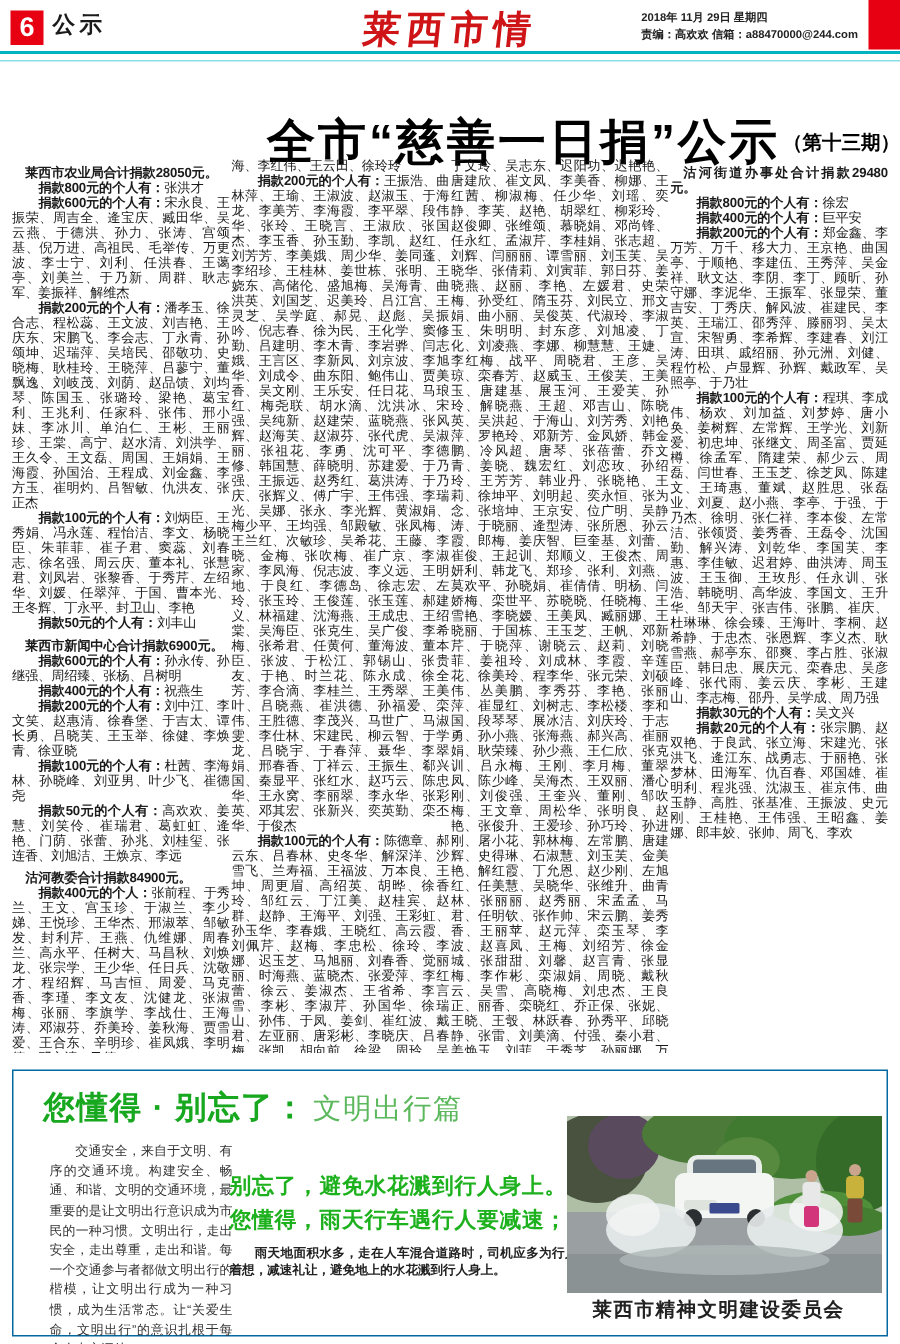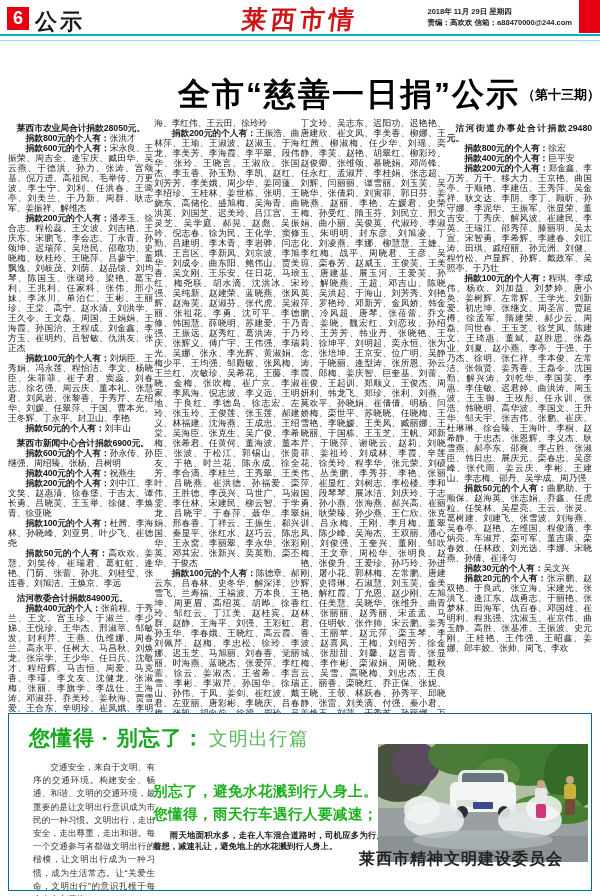--- a/index.html
+++ b/index.html
@@ -2,54 +2,54 @@
 <html><head>
 <meta charset="utf-8">
 <style>
   html,body{margin:0;padding:0;background:#e8e8e8;}
   .page{position:relative;width:600px;height:896px;background:#ffffff;margin:0 auto;
         font-family:"Liberation Sans",sans-serif;color:#1a1a1a;overflow:hidden;}
   
   .hdr{position:absolute;top:0;left:0;right:0;height:34px;}
   .pagenum-box{position:absolute;left:7px;top:7px;width:22px;height:23px;background:#e60012;
                color:#fff;font-weight:bold;font-size:18px;text-align:center;line-height:23px;}
-  .section-label{position:absolute;left:35px;top:7px;font-size:22px;font-weight:bold;letter-spacing:3px;text-align:right;}
+  .section-label{position:absolute;left:35px;top:7px;font-size:15px;font-weight:bold;letter-spacing:3px;text-align:right;}
   .masthead{position:absolute;left:0;right:0;top:3px;text-align:center;color:#cf1417;
             font-family:"DejaVu Serif",serif;font-weight:bold;font-size:25px;letter-spacing:4px;
             transform:skewX(-6deg);}
   .hdr-meta{position:absolute;right:28px;top:6px;text-align:left;font-size:7.5px;font-weight:bold;
             color:#222;line-height:11px;}
   .edge-mark{position:absolute;right:0;top:0;width:21px;height:33px;background:#e60012;}
   .teal-rule{position:absolute;top:34px;left:0;right:0;height:4px;
              border-top:2px solid #00b3c0;border-bottom:1px solid #8adfe6;}
   
   .title{position:absolute;top:52px;left:0;right:0;text-align:right;font-weight:bold;
          font-size:32px;letter-spacing:2px;color:#000;}
   .title .issue{font-size:13px;font-weight:bold;letter-spacing:0;vertical-align:6px;margin-left:2px;}
   
-  .columns{position:absolute;top:118px;left:8px;right:8px;height:597px;display:flex;gap:1px;overflow:hidden;}
+  .columns{position:absolute;top:105px;left:8px;right:8px;height:597px;display:flex;gap:1px;overflow:hidden;}
   .col{flex:1 1 0;overflow:hidden;text-align:justify;text-justify:inter-ideograph;}
   .col p{margin:0;font-size:8.8px;line-height:10px;letter-spacing:-0.1px;}
   .col p.para{text-indent:2em;}
   .col p.cont{text-indent:0;}
   .col p.heading{font-weight:bold;text-indent:1em;margin-top:5px;}
   .col p b{font-weight:bold;}
   
   .fbox{position:absolute;left:8px;right:8px;top:713px;height:176px;border:1px solid #0369a1;background:#fff;}
   .fbox-title{position:absolute;left:20px;top:10px;white-space:nowrap;}
   .fbox-title b{color:#17a81f;font-size:21px;letter-spacing:1px;}
   .fbox-title span{color:#5cb85c;font-size:19px;letter-spacing:1px;margin-left:4px;}
   .fbox-body{position:absolute;left:24px;top:47px;width:122px;margin:0;font-size:8.6px;line-height:13.2px;
              color:#333;text-align:justify;text-indent:2em;}
   .slogan{position:absolute;left:144px;top:66px;color:#1eb11e;font-weight:bold;font-size:14.5px;
           line-height:23px;letter-spacing:0.5px;white-space:nowrap;}
   .caption{position:absolute;left:144px;top:116px;width:232px;margin:0;font-size:8.4px;font-weight:bold;
            line-height:11px;color:#222;text-align:justify;text-indent:2em;}
   .photo{position:absolute;left:369px;top:30px;width:210px;height:118px;display:block;}
-  .credit{position:absolute;right:28px;bottom:20px;font-size:16px;font-weight:bold;color:#222;letter-spacing:1px;margin-top:44px;}
+  .credit{position:absolute;right:28px;bottom:8px;font-size:13px;font-weight:bold;color:#222;letter-spacing:1px;margin-top:44px;}
 </style>
 </head>
 <body>
 
 <div class="page">
 
   <header class="hdr">
     <div class="pagenum-box">
       <span>6</span>
     </div>
@@ -91,21 +91,20 @@
       </div>
     <div class="col">
         <p class="cont">丁文玲、吴志东、迟阳功、迟艳艳、唐建欣、崔文凤、李美香、柳娜、王红茜、柳淑梅、任少华、刘瑶、奕静、李芙、赵艳、胡翠红、柳彩玲、赵俊卿、张维颂、慕晓娟、邓尚锋、任永红、孟淑芹、李桂娟、张志超、刘辉、闫丽丽、谭雪丽、刘玉芙、吴晓华、张倩莉、刘寅菲、郭日芬、姜晓燕、赵丽、李艳、左媛君、史荣梅、孙受红、隋玉芬、刘民立、邢文娟、曲小丽、吴俊英、代淑玲、李淑玉、朱明明、封东彦、刘旭凌、丁化、刘凌燕、李娜、柳慧慧、王婕、李红梅、战平、周晓君、王彦、吴琼、栾春芳、赵威玉、王俊芙、王美玉、唐建基、展玉河、王爱芙、孙玲、解晓燕、王超、邓吉山、陈晓英、吴洪起、于海山、刘芳秀、刘艳萍、罗艳玲、邓新芳、金凤娇、韩金鹏、冷风超、唐琴、张蓓蕾、乔文青、姜晓、魏宏红、刘恋玫、孙绍玲、王芳芳、韩业丹、张晓艳、王莉、徐坤平、刘明起、奕永恒、张为念、张培坤、王京安、位广明、吴静涛、于晓丽、逄型涛、张所恩、孙云霞、郎梅、姜庆智、巨奎基、刘蕾、崔俊、王起训、郑顺义、王俊杰、周妍利、韩龙飞、郑珍、张利、刘燕、莫欢平、孙晓娟、崔倩倩、明杨、闫娇梅、栾世平、苏晓晓、任晓梅、王雪艳、李晓嫒、王美凤、臧丽娜、王晓丽、于国栋、王玉芝、王帆、邓新芹、于晓萍、谢晓云、赵莉、刘晓菲、姜祖玲、刘成林、李霞、辛莲花、徐美玲、程李华、张元荣、刘硕伟、丛美鹏、李秀芬、李艳、张丽萍、崔显红、刘树志、李松楼、李和国、段琴琴、展冰洁、刘庆玲、于志勇、孙小燕、张海燕、郝兴高、崔丽娟、耿荣臻、孙少燕、王仁欣、张克训、吕永梅、王刚、李月梅、董翠凤、陈少峰、吴海杰、王双丽、潘心刚、刘俊强、王奎兴、董刚、邹吹梅、王文章、周松华、张明良、赵艳、张俊升、王爱珍、孙巧玲、孙进刚、屠小花、郭林梅、左常鹏、唐建辉、史得琳、石淑慧、刘玉芙、金美艳、解红霞、丁允恩、赵少刚、左旭红、任美慧、吴晓华、张维升、曲青林、张丽丽、赵秀丽、宋孟孟、马君、任明钦、张作帅、宋云鹏、姜秀香、王丽苹、赵元萍、栾玉琴、李波、赵喜凤、王梅、刘绍芳、徐金城、张甜甜、刘馨、赵言青、张显梅、李作彬、栾淑娟、周晓、戴秋云、吴雪、高晓梅、刘忠杰、王良正、丽香、栾晓红、乔正保、张妮、王晓、王彀、林跃春、孙秀平、邱晓静、张雷、刘美滴、付强、秦小君、姜焕玉、刘菲、于秀芝、孙丽娜、万静、王刚、张雷、姜国祥</p>
       </div>
     <div class="col">
         <p class="heading">沽河街道办事处合计捐款29480元。</p>
         <p class="para"><b>捐款800元的个人有：</b>徐宏</p>
         <p class="para"><b>捐款400元的个人有：</b>巨平安</p>
         <p class="para"><b>捐款200元的个人有：</b>郑金鑫、李万芳、万千、移大力、王京艳、曲国亭、于顺艳、李建伍、王秀萍、吴金祥、耿文达、李阴、李丁、顾昕、孙守娜、李泥华、王振军、张显荣、董吉安、丁秀庆、解风波、崔建民、李英、王瑞江、邵秀萍、滕丽羽、吴太宣、宋智勇、李希辉、李建春、刘江涛、田琪、戚绍丽、孙元洲、刘健、程竹松、卢显辉、孙辉、戴政军、吴照亭、于乃壮</p>
         <p class="para"><b>捐款100元的个人有：</b>程琪、李成伟、杨欢、刘加益、刘梦婷、唐小奂、姜树辉、左常辉、王学光、刘新爱、初忠坤、张继文、周圣富、贾延樽、徐孟军、隋建荣、郝少云、周磊、闫世春、王玉芝、徐芝凤、陈建文、王琦惠、董斌、赵胜思、张磊业、刘夏、赵小燕、李亭、于强、于乃杰、徐明、张仁祥、李本俊、左常洁、张领贤、姜秀香、王磊令、沈国勤、解兴涛、刘乾华、李国芙、李惠、李佳敏、迟君婷、曲洪涛、周玉波、王玉御、王玫彤、任永训、张浩、韩晓明、高华波、李国文、王升华、邹天宇、张吉伟、张鹏、崔庆、杜琳琳、徐会臻、王海叶、李桐、赵希静、于忠杰、张恩辉、李义杰、耿雪燕、郝亭东、邵爽、李占胜、张淑臣、韩日忠、展庆元、栾春忠、吴彦峰、张代雨、姜云庆、李彬、王建山、李志梅、邵丹、吴学成、周乃强</p>
-        <p class="para"><b>捐款50元的个人有：</b>曲鹏助、于顺保、赵海英、张志娟、乔鑫、任虎粒、任笑林、吴星亮、王云、张灵、葛树建、刘建飞、张雪波、刘海燕、吴春亭、赵艳、左维国、程俊滴、李炳亮、车淑芹、栾可军、董吉康、栾春效、任林政、刘光选、李娜、宋晓燕、孙倩、崔泽匀</p>
         <p class="para"><b>捐款30元的个人有：</b>吴文兴</p>
         <p class="para"><b>捐款20元的个人有：</b>张宗鹏、赵双艳、于良武、张立海、宋建光、张洪飞、逄江东、战勇志、于丽艳、张梦林、田海军、仇百春、邓国雄、崔明利、程兆强、沈淑玉、崔京伟、曲玉静、高胜、张基准、王振波、史元刚、王桂艳、王伟强、王昭鑫、姜娜、郎丰姣、张帅、周飞、李欢</p>
       </div>
   </main>
 
   <section class="fbox">
     <div class="fbox-title">
       <b>您懂得 · 别忘了：</b><span>文明出行篇</span>
     </div>
     <p class="fbox-body">交通安全，来自于文明、有序的交通环境。构建安全、畅通、和谐、文明的交通环境，最重要的是让文明出行意识成为市民的一种习惯。文明出行，走出安全，走出尊重，走出和谐。每一个交通参与者都做文明出行的楷模，让文明出行成为一种习惯，成为生活常态。让“关爱生命，文明出行”的意识扎根于每个人内心深处。</p>

